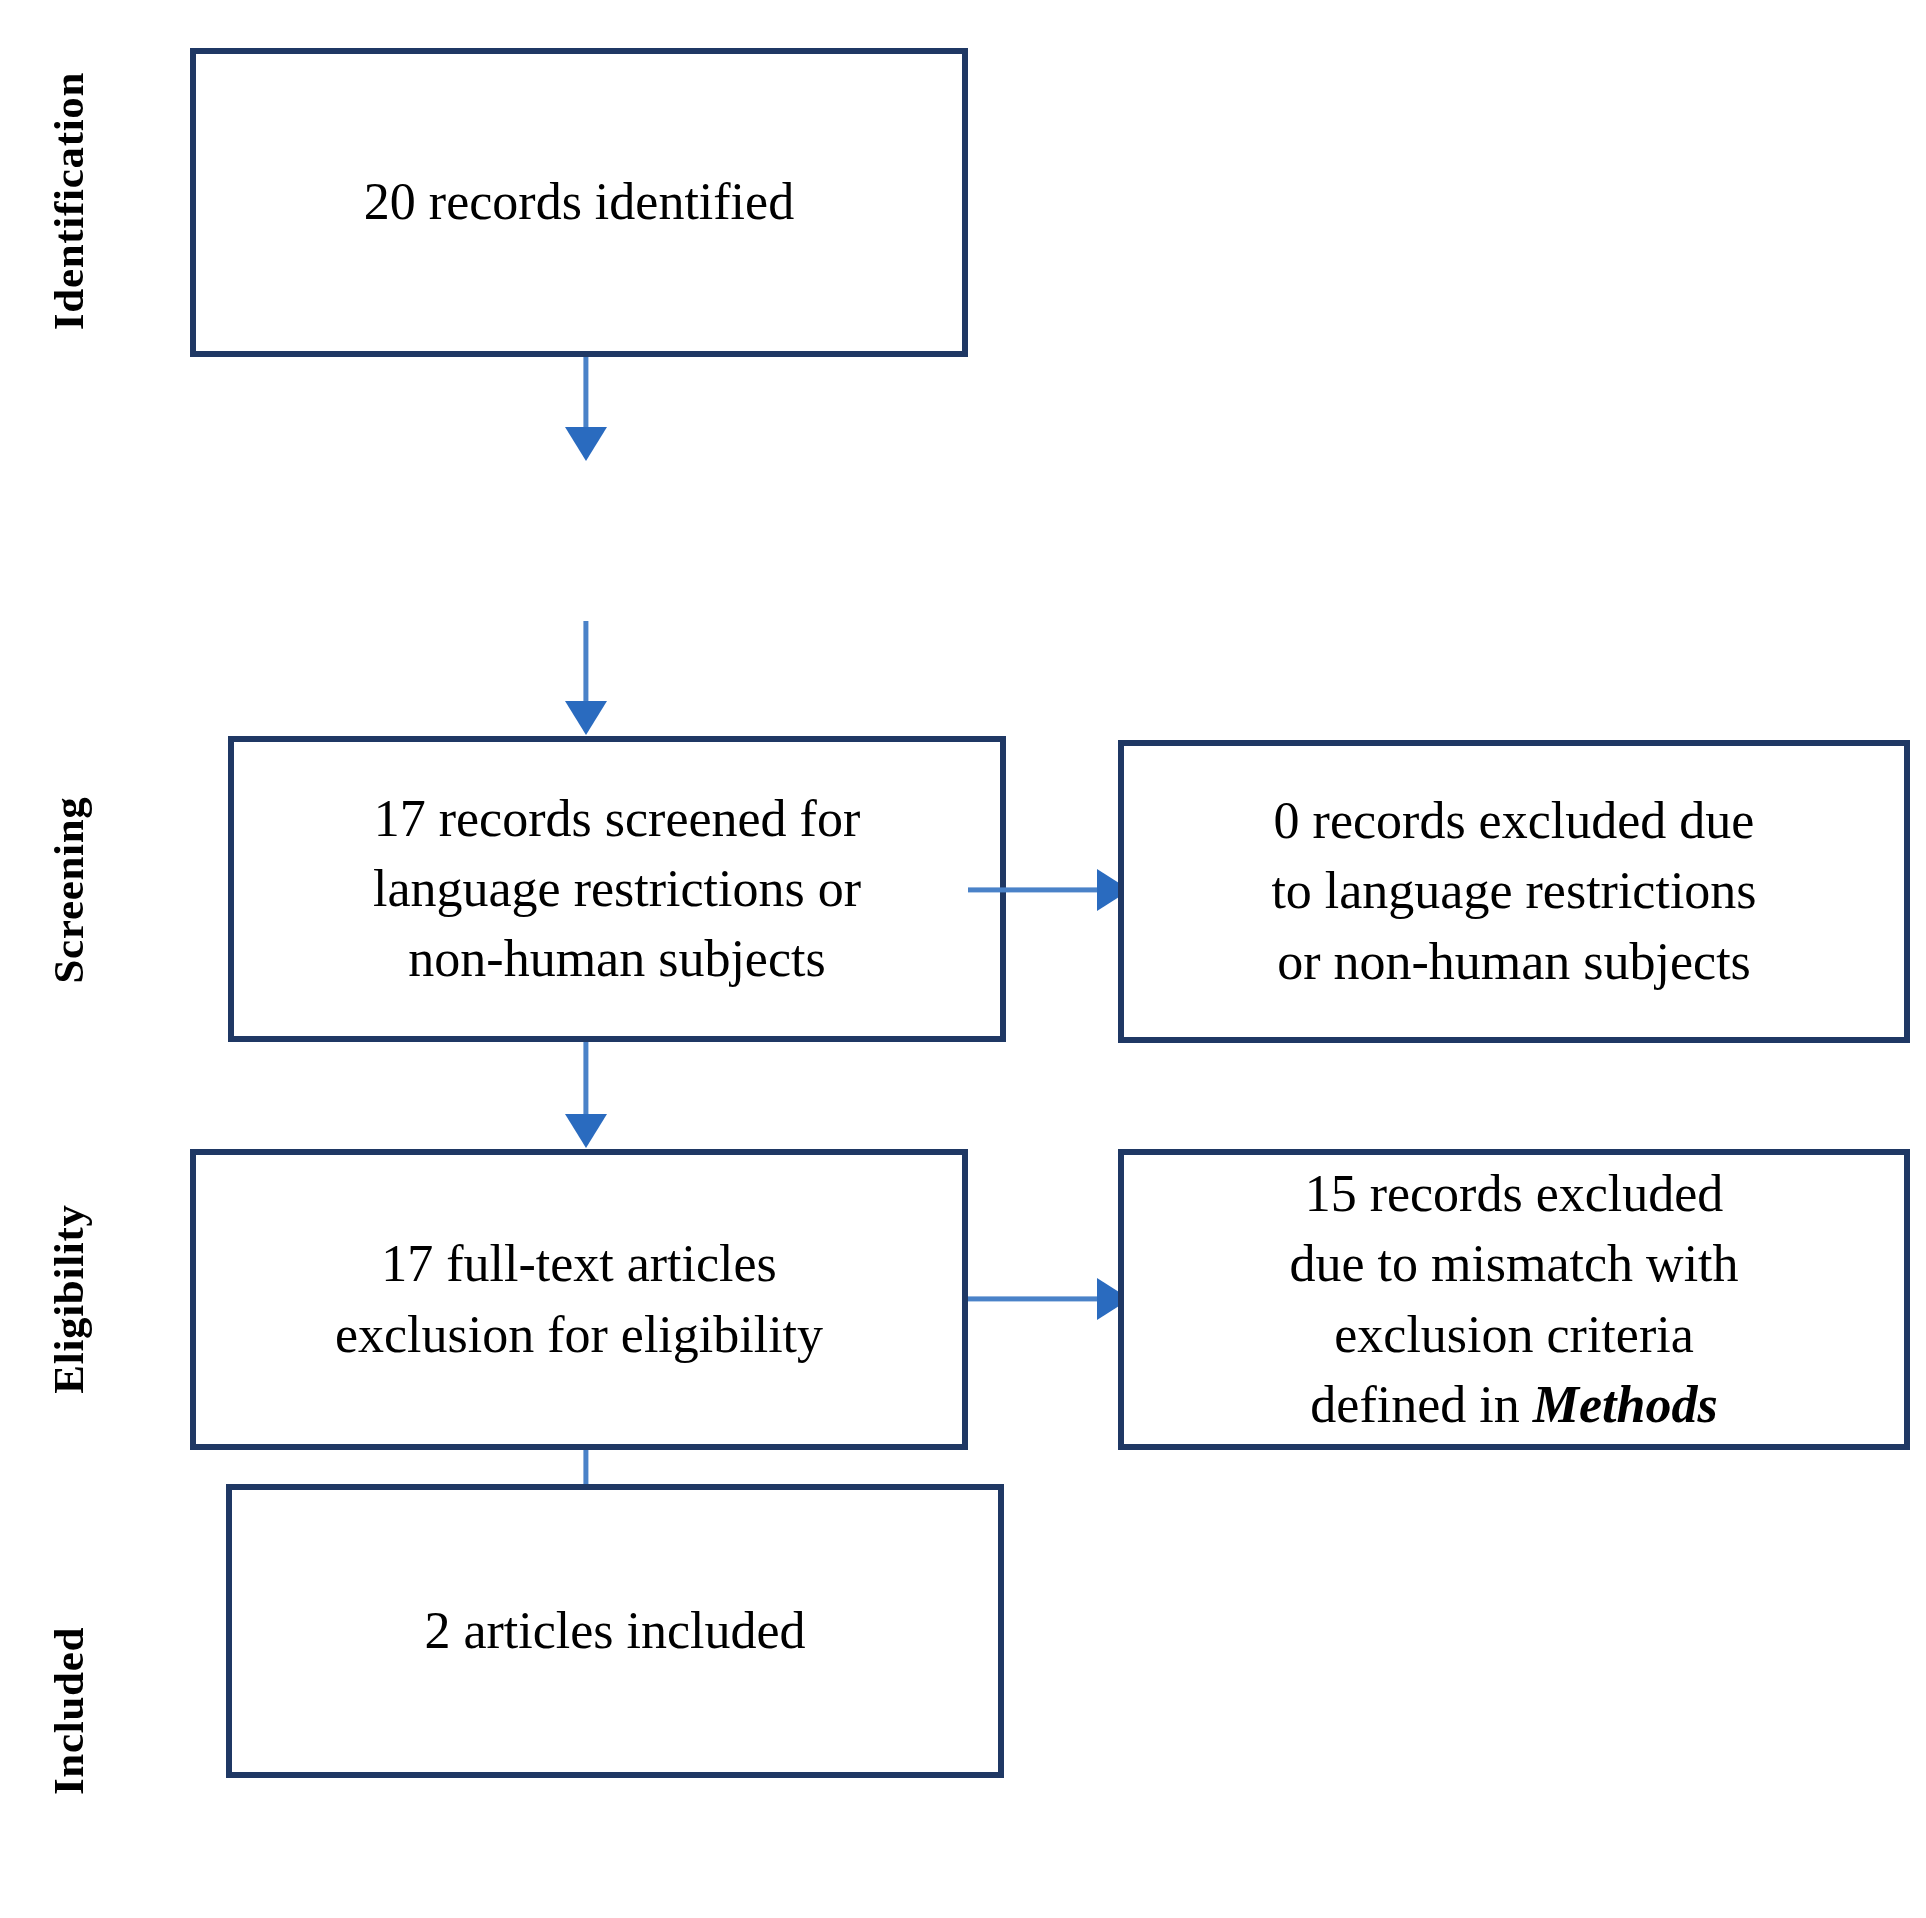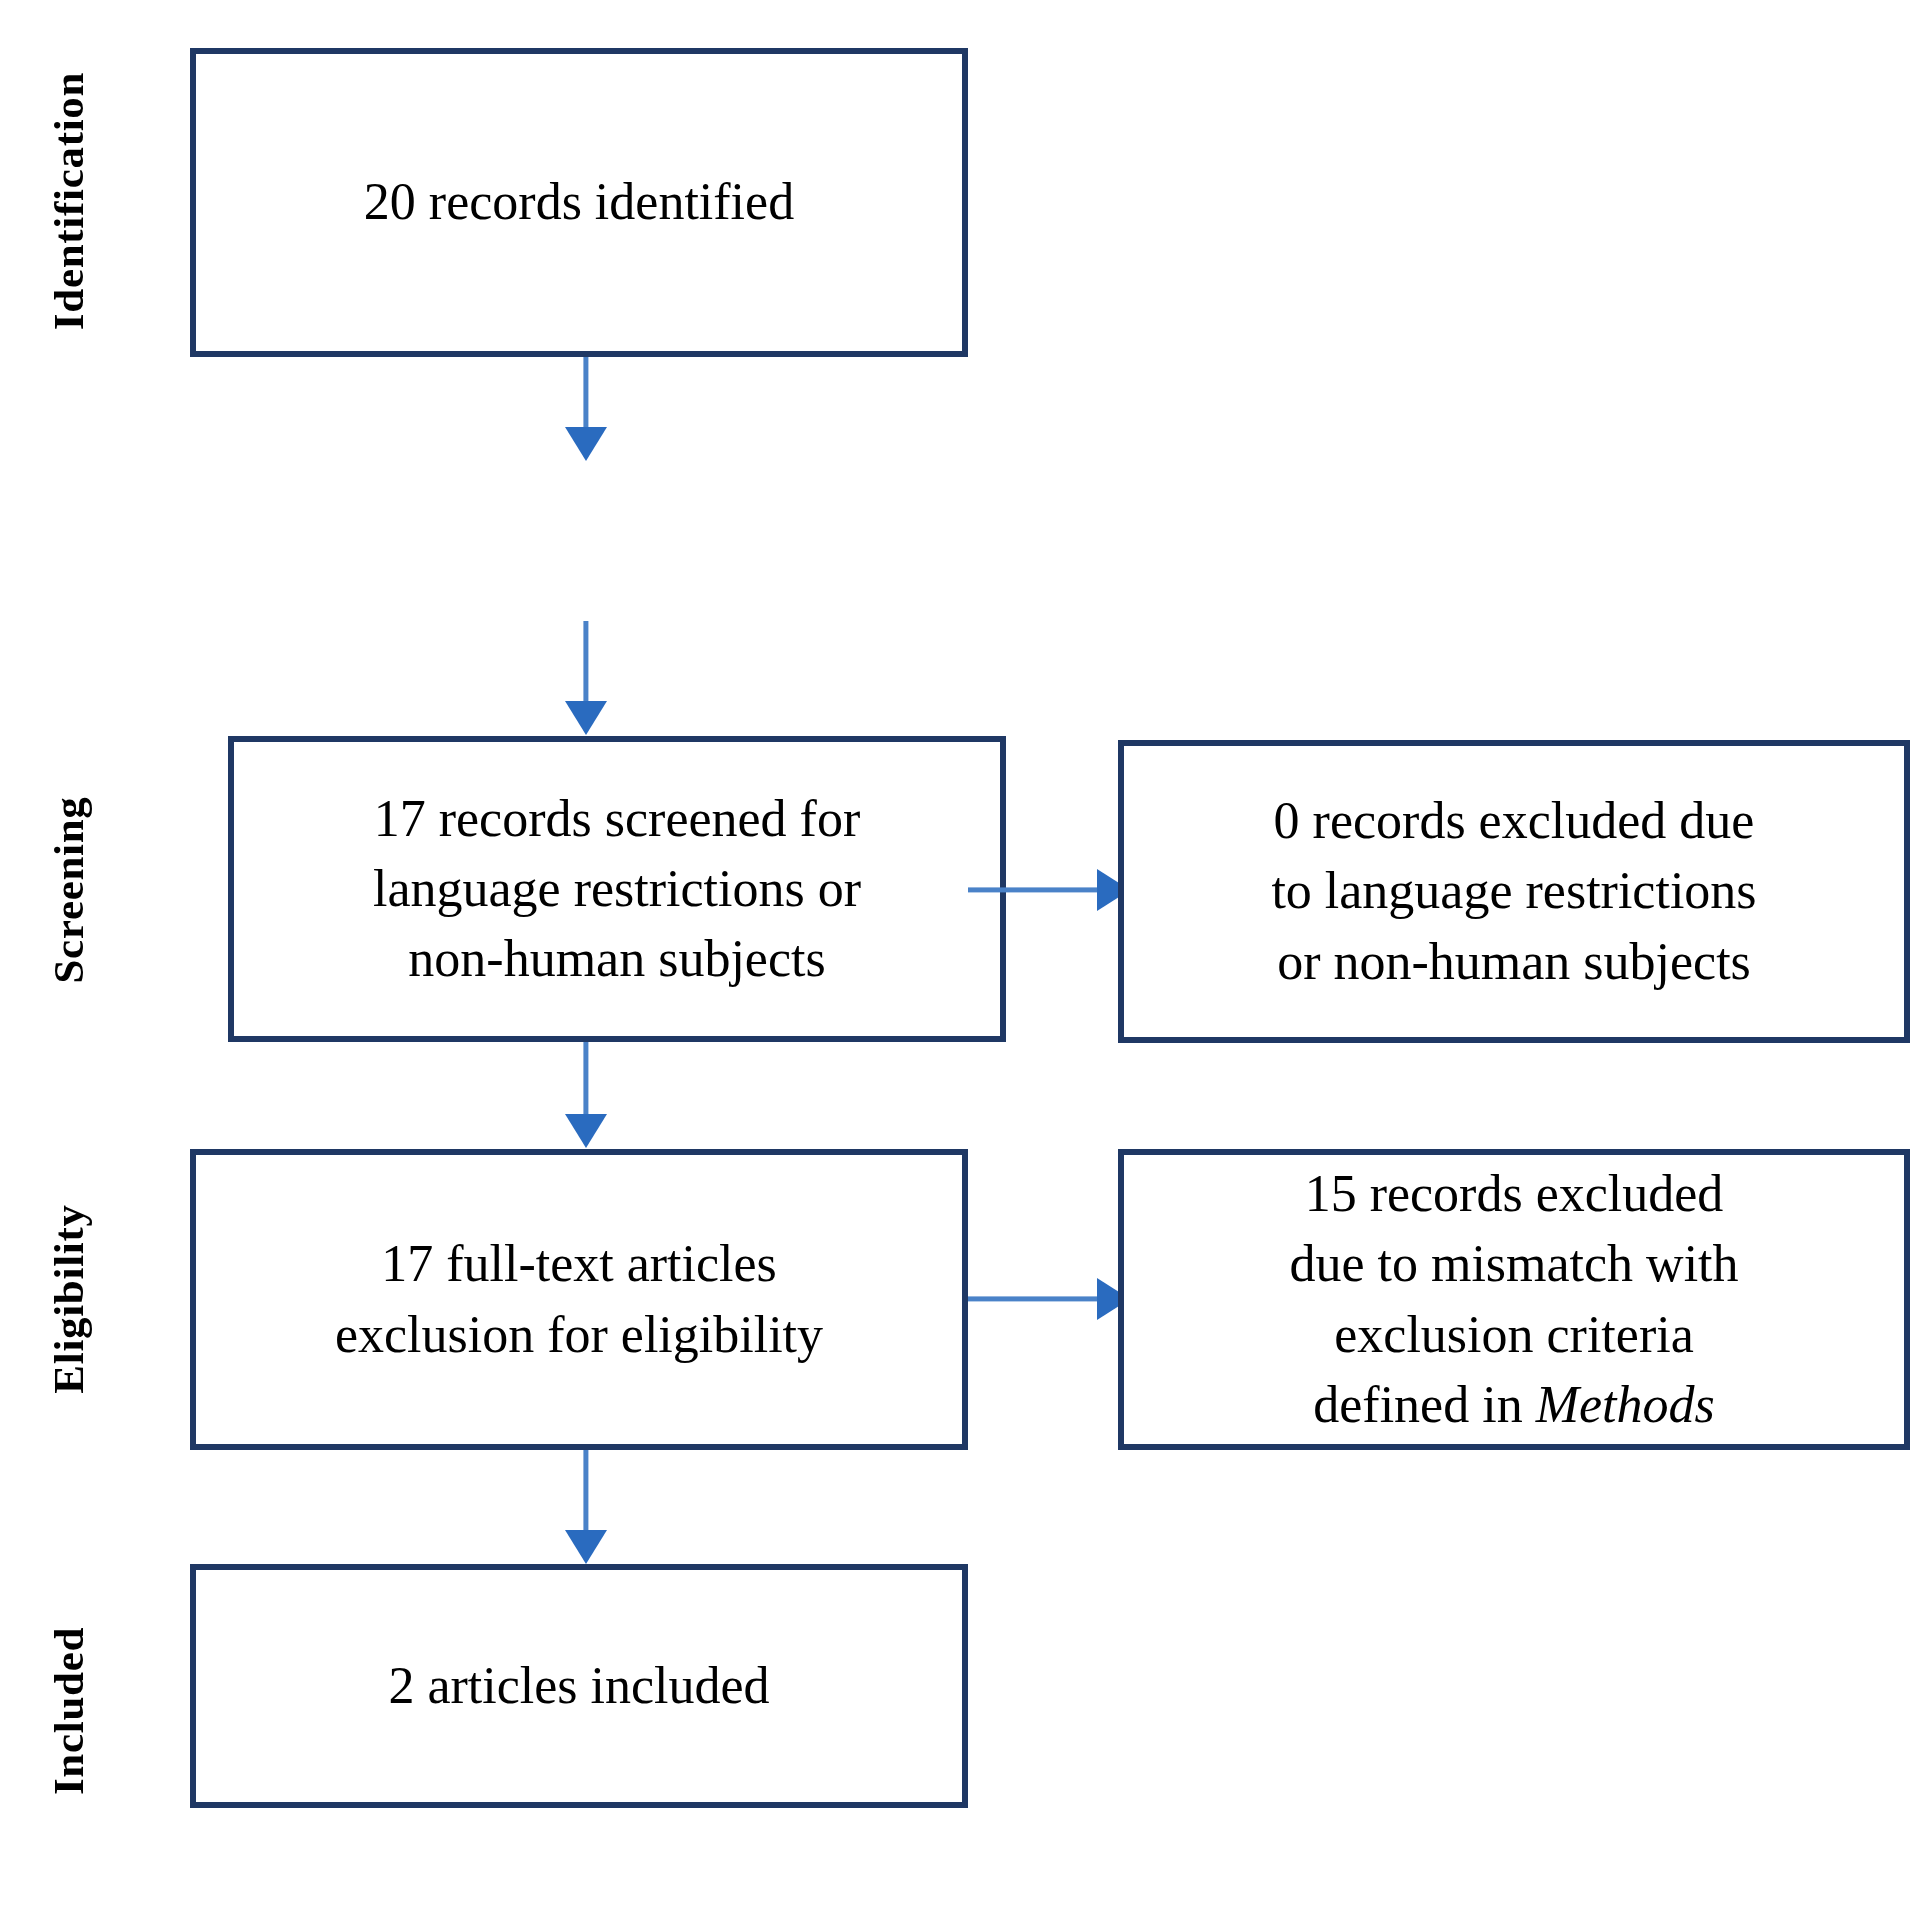--- a/index.html
+++ b/index.html
@@ -35,21 +35,21 @@
     border:6px solid var(--box-border);
     background:var(--background);
     display:flex;flex-direction:column;
     justify-content:center;align-items:flex-start;
     text-align:center;
     font-size:52px;line-height:1.35;
     color:var(--text);
   }
   .box.colB{left:1118px;width:792px;}
   .box .line{width:100%;}
-  .italic{font-style:italic;}
+  .italic{font-style:italic;font-weight:bold;}
   
   .varrow{position:absolute;width:42px;}
   .varrow .vstem{
     position:absolute;top:0;left:50%;
     transform:translateX(-50%);
     width:5.2px;height:calc(100% - 34px);
     background:var(--arrow-stem);
   }
   .varrow .vhead{
     position:absolute;bottom:0;left:0;
@@ -136,18 +136,18 @@
     <div class="line">due to mismatch with</div>
     <div class="line">exclusion criteria</div>
     <div class="line"><span>defined in </span><span class="italic">Methods</span></div>
   </div>
 
   <div class="varrow" style="left:565px;top:1450px;height:114px;">
     <div class="vstem"></div>
     <div class="vhead"></div>
   </div>
 
-  <div class="box" style="top:1564px;height:244px;">
+  <div class="box" style="top:1484px;height:294px;margin-left:36px;">
     <div class="line">2 articles included</div>
   </div>
 
 </div>
 
 
 </body></html>

